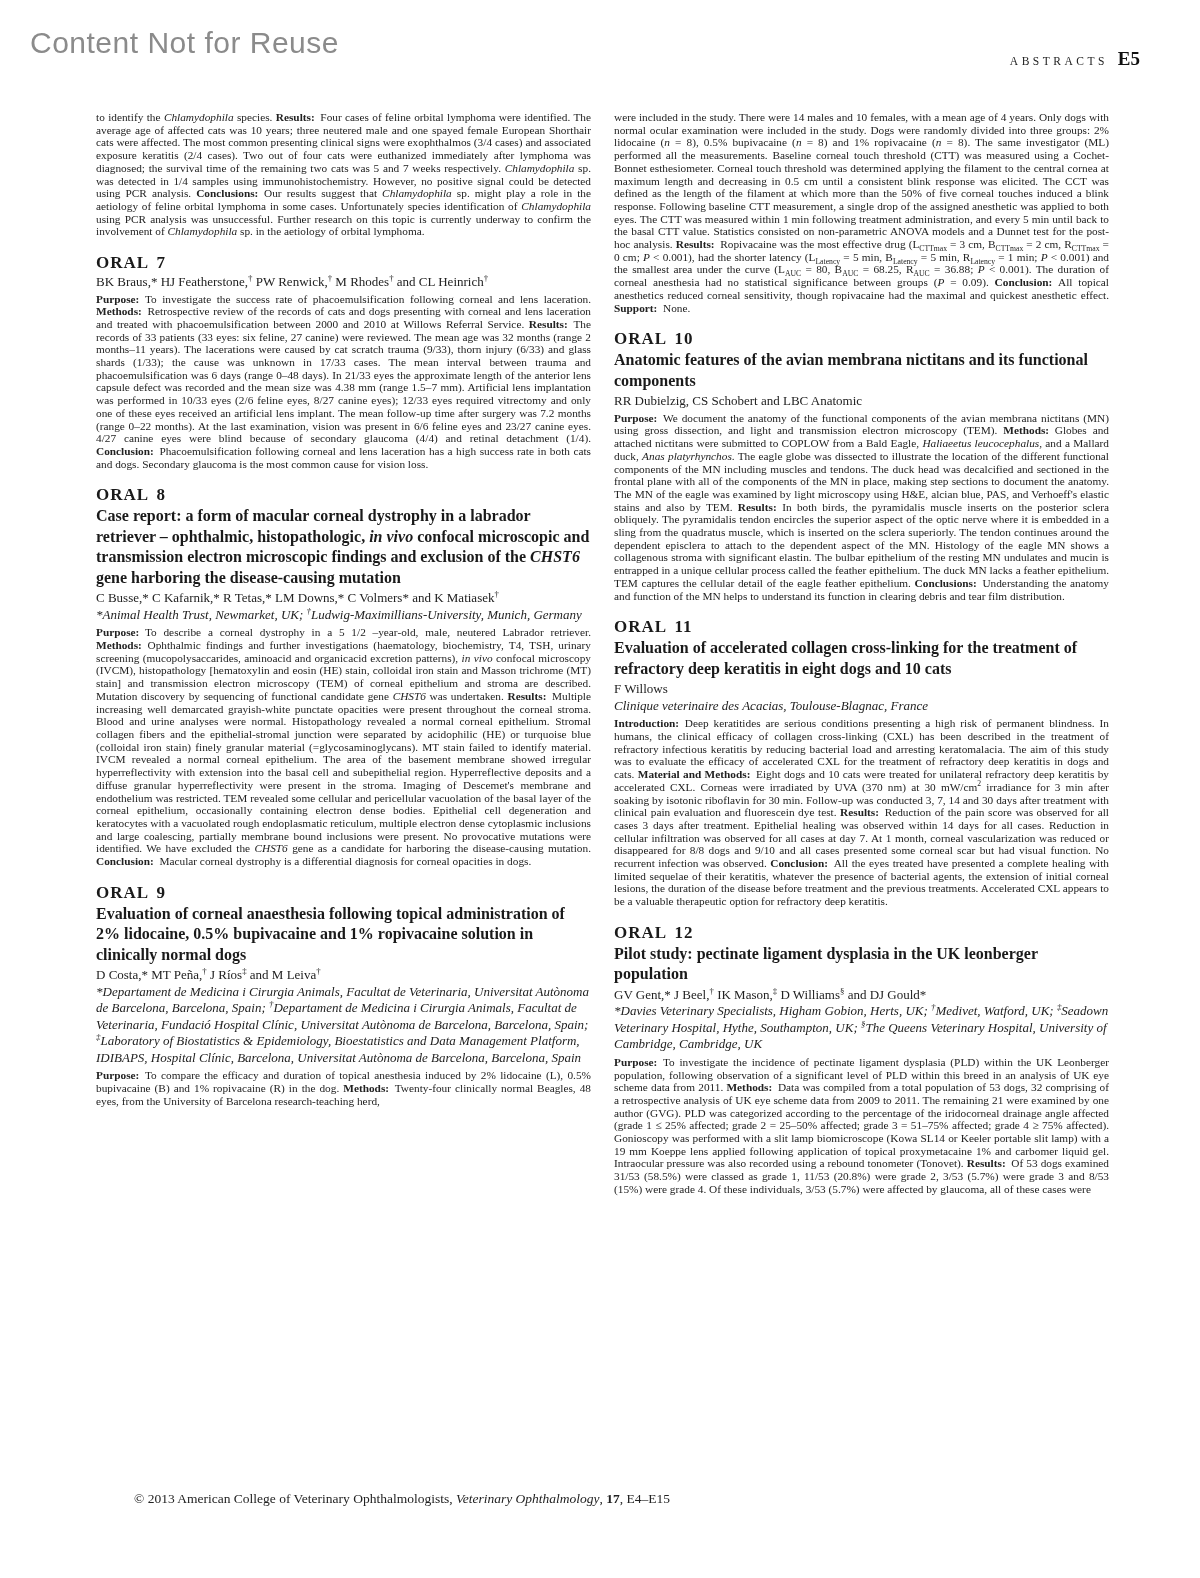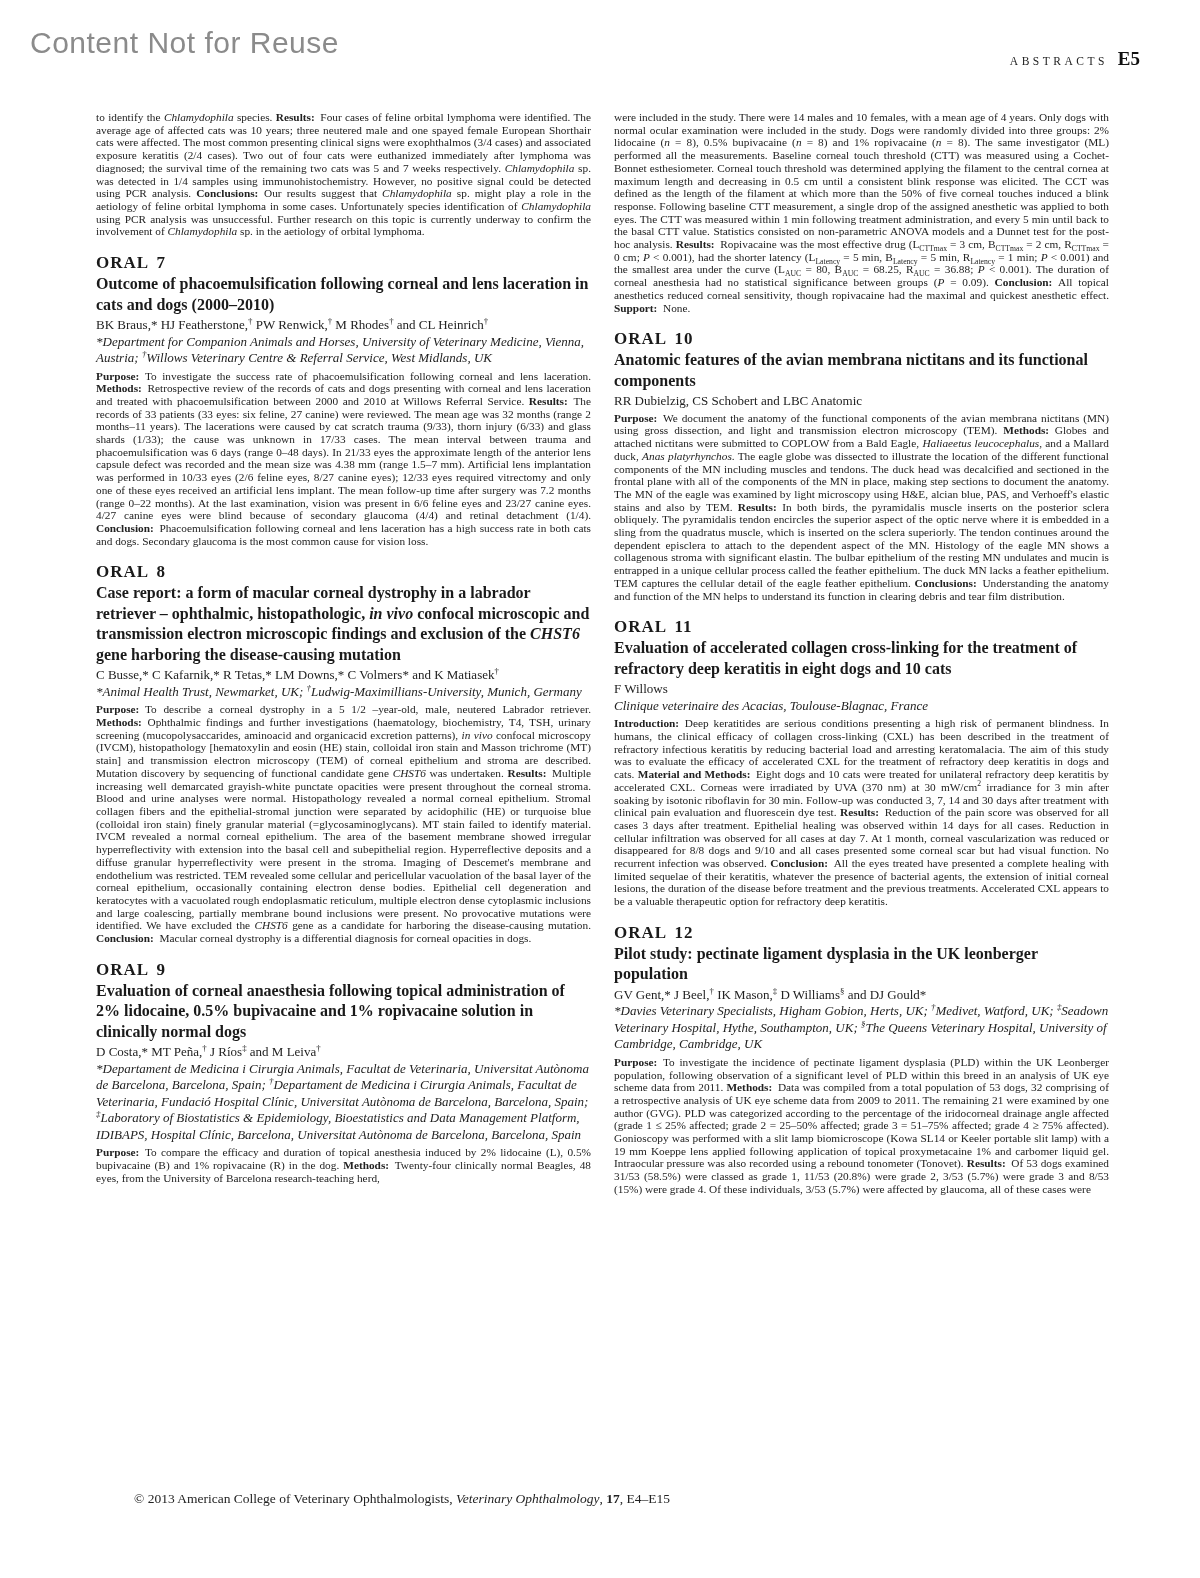--- a/index.html
+++ b/index.html
@@ -64,23 +64,21 @@
 <div class="header-right">
   <span class="running-head">ABSTRACTS</span>
   <span class="page-number">E5</span>
 </div>
 
 <div class="columns">
   <div class="column" id="col-left">
       <p class="body-text cont">to identify the <span class="i">Chlamydophila</span> species. <span class="b">Results: </span>Four cases of feline orbital lymphoma were identified. The average age of affected cats was 10 years; three neutered male and one spayed female European Shorthair cats were affected. The most common presenting clinical signs were exophthalmos (3/4 cases) and associated exposure keratitis (2/4 cases). Two out of four cats were euthanized immediately after lymphoma was diagnosed; the survival time of the remaining two cats was 5 and 7 weeks respectively. <span class="i">Chlamydophila</span> sp. was detected in 1/4 samples using immunohistochemistry. However, no positive signal could be detected using PCR analysis. <span class="b">Conclusions: </span>Our results suggest that <span class="i">Chlamydophila</span> sp. might play a role in the aetiology of feline orbital lymphoma in some cases. Unfortunately species identification of <span class="i">Chlamydophila</span> using PCR analysis was unsuccessful. Further research on this topic is currently underway to confirm the involvement of <span class="i">Chlamydophila</span> sp. in the aetiology of orbital lymphoma.</p>
       <article class="abstract">
         <h2 class="abstract-id">ORAL 7</h2>
-        <p class="abstract-title">Outcome of phacoemulsification following corneal and lens laceration in cats and dogs (2000–2010)</p>
         <p class="authors">BK Braus,* HJ Featherstone,<span class="sup">†</span> PW Renwick,<span class="sup">†</span> M Rhodes<span class="sup">†</span> and CL Heinrich<span class="sup">†</span></p>
-        <p class="affiliation">*Department for Companion Animals and Horses, University of Veterinary Medicine, Vienna, Austria; <span class="sup">†</span>Willows Veterinary Centre &amp; Referral Service, West Midlands, UK</p>
         <p class="body-text"><span class="b">Purpose: </span>To investigate the success rate of phacoemulsification following corneal and lens laceration. <span class="b">Methods: </span>Retrospective review of the records of cats and dogs presenting with corneal and lens laceration and treated with phacoemulsification between 2000 and 2010 at Willows Referral Service. <span class="b">Results: </span>The records of 33 patients (33 eyes: six feline, 27 canine) were reviewed. The mean age was 32 months (range 2 months–11 years). The lacerations were caused by cat scratch trauma (9/33), thorn injury (6/33) and glass shards (1/33); the cause was unknown in 17/33 cases. The mean interval between trauma and phacoemulsification was 6 days (range 0–48 days). In 21/33 eyes the approximate length of the anterior lens capsule defect was recorded and the mean size was 4.38 mm (range 1.5–7 mm). Artificial lens implantation was performed in 10/33 eyes (2/6 feline eyes, 8/27 canine eyes); 12/33 eyes required vitrectomy and only one of these eyes received an artificial lens implant. The mean follow-up time after surgery was 7.2 months (range 0–22 months). At the last examination, vision was present in 6/6 feline eyes and 23/27 canine eyes. 4/27 canine eyes were blind because of secondary glaucoma (4/4) and retinal detachment (1/4). <span class="b">Conclusion: </span>Phacoemulsification following corneal and lens laceration has a high success rate in both cats and dogs. Secondary glaucoma is the most common cause for vision loss.</p>
       </article>
       <article class="abstract">
         <h2 class="abstract-id">ORAL 8</h2>
         <p class="abstract-title">Case report: a form of macular corneal dystrophy in a labrador retriever – ophthalmic, histopathologic, <span class="i">in vivo</span> confocal microscopic and transmission electron microscopic findings and exclusion of the <span class="i">CHST6</span> gene harboring the disease-causing mutation</p>
         <p class="authors">C Busse,* C Kafarnik,* R Tetas,* LM Downs,* C Volmers* and K Matiasek<span class="sup">†</span></p>
         <p class="affiliation">*Animal Health Trust, Newmarket, UK; <span class="sup">†</span>Ludwig-Maximillians-University, Munich, Germany</p>
         <p class="body-text"><span class="b">Purpose: </span>To describe a corneal dystrophy in a 5 1/2 –year-old, male, neutered Labrador retriever. <span class="b">Methods: </span>Ophthalmic findings and further investigations (haematology, biochemistry, T4, TSH, urinary screening (mucopolysaccarides, aminoacid and organicacid excretion patterns), <span class="i">in vivo</span> confocal microscopy (IVCM), histopathology [hematoxylin and eosin (HE) stain, colloidal iron stain and Masson trichrome (MT) stain] and transmission electron microscopy (TEM) of corneal epithelium and stroma are described. Mutation discovery by sequencing of functional candidate gene <span class="i">CHST6</span> was undertaken. <span class="b">Results: </span>Multiple increasing well demarcated grayish-white punctate opacities were present throughout the corneal stroma. Blood and urine analyses were normal. Histopathology revealed a normal corneal epithelium. Stromal collagen fibers and the epithelial-stromal junction were separated by acidophilic (HE) or turquoise blue (colloidal iron stain) finely granular material (=glycosaminoglycans). MT stain failed to identify material. IVCM revealed a normal corneal epithelium. The area of the basement membrane showed irregular hyperreflectivity with extension into the basal cell and subepithelial region. Hyperreflective deposits and a diffuse granular hyperreflectivity were present in the stroma. Imaging of Descemet's membrane and endothelium was restricted. TEM revealed some cellular and pericellular vacuolation of the basal layer of the corneal epithelium, occasionally containing electron dense bodies. Epithelial cell degeneration and keratocytes with a vacuolated rough endoplasmatic reticulum, multiple electron dense cytoplasmic inclusions and large coalescing, partially membrane bound inclusions were present. No provocative mutations were identified. We have excluded the <span class="i">CHST6</span> gene as a candidate for harboring the disease-causing mutation. <span class="b">Conclusion: </span>Macular corneal dystrophy is a differential diagnosis for corneal opacities in dogs.</p>
       </article>
       <article class="abstract">

